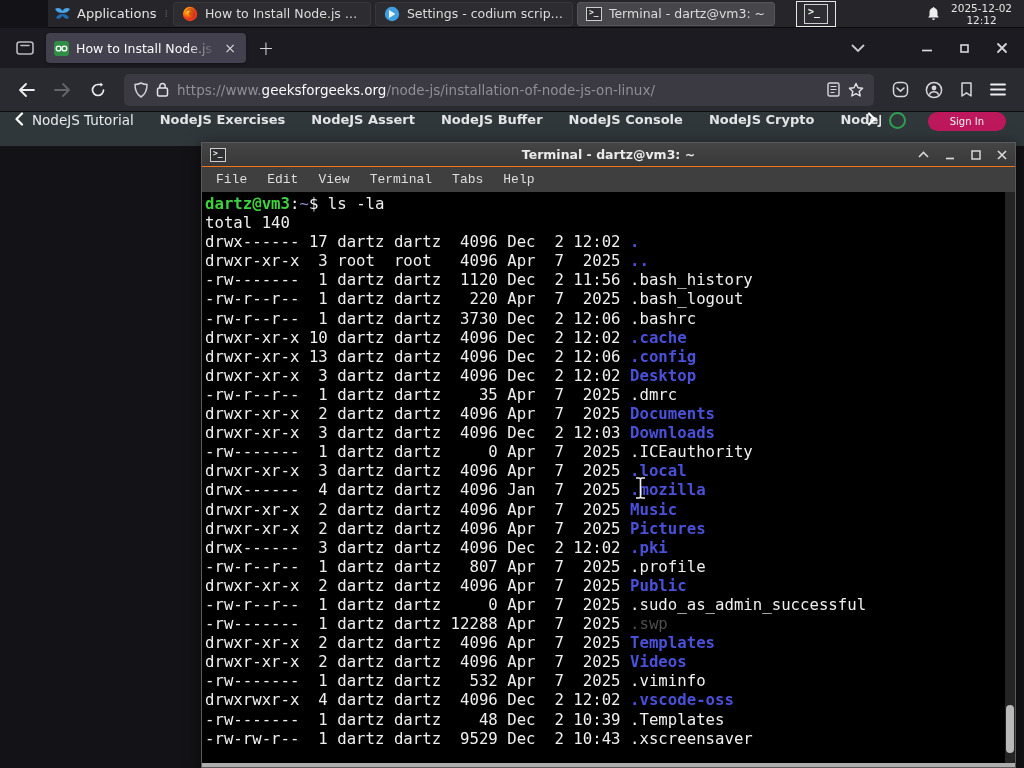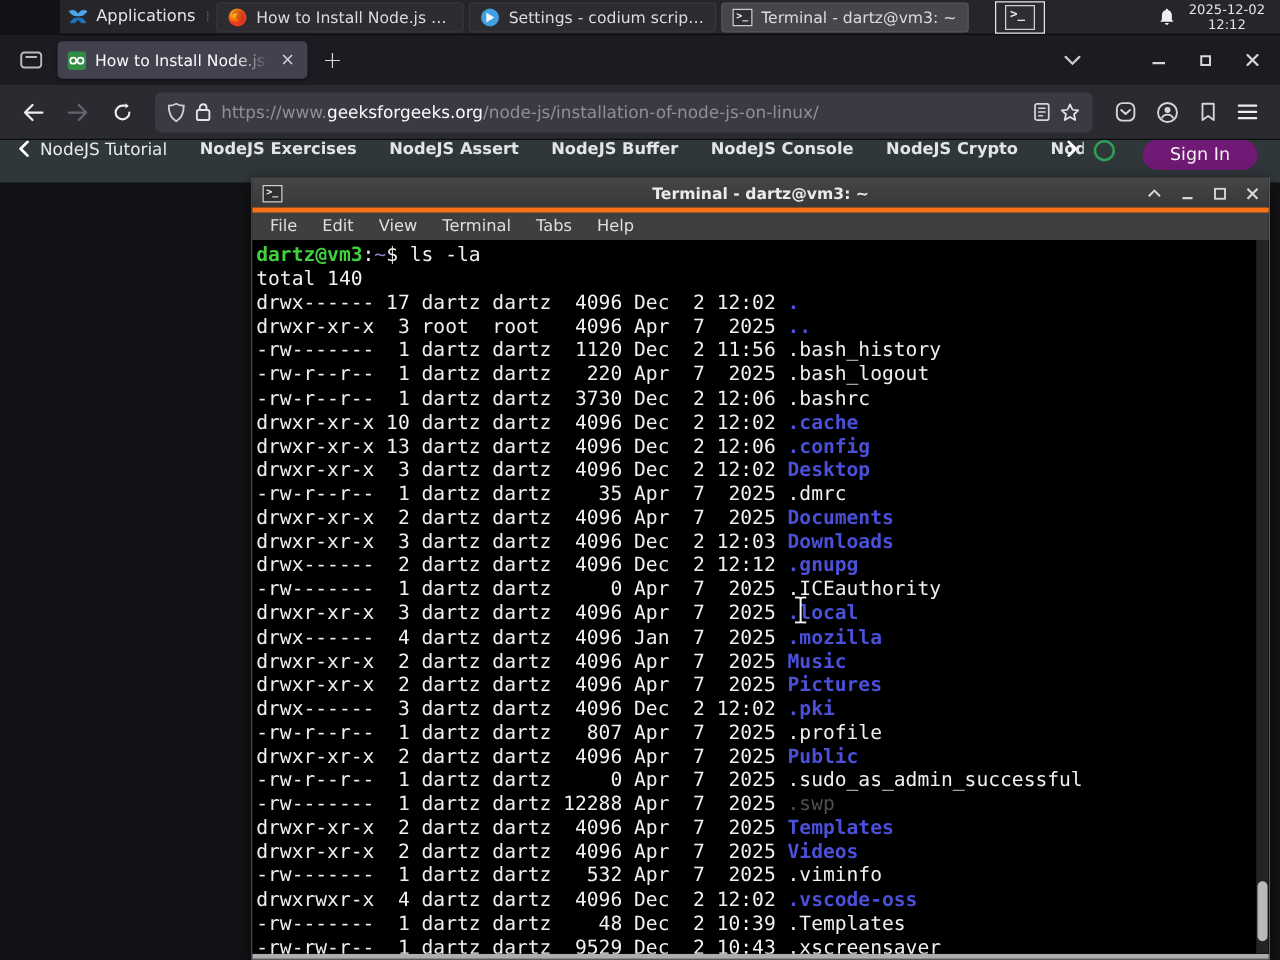--- a/index.html
+++ b/index.html
@@ -41,29 +41,29 @@
   .right-icons { display:flex; align-items:center; gap:16px; padding:0 8px; }
 
   
   .site-nav { height:34px; background:#30373b; display:flex; align-items:flex-start; color:#e8eaec; font-size:13px; padding:0 14px; position:relative; }
   .site-nav .backchev { margin-right:8px; display:flex; align-items:center; }
   .nav-tutorial { font-size:13.5px; margin-right:26px; white-space:nowrap; }
   .nav-items { display:flex; gap:26px; overflow:hidden; white-space:nowrap; flex:1;font-weight:bold; }
   .nav-item { color:#e2e4e6; }
   .fwdchev { display:flex; align-items:center; margin:0 6px 0 -14px; }
   .search-ring { width:17px; height:17px; border:2.5px solid #2f9e53; border-radius:50%; margin:0 22px 0 6px; flex:none; }
-  .signin-btn { background:#701a75; color:#f2f2f2; border-radius:14px; padding:4px 22px; font-size:14px; white-space:nowrap; margin-right:4px; }
+  .signin-btn { background:#be185d; color:#f2f2f2; border-radius:14px; padding:4px 22px; font-size:10px; white-space:nowrap; margin-right:4px; }
   .page-body { position:absolute; left:0; top:146px; width:1024px; height:622px; background:#131317; }
 
   
   .terminal { position:absolute; left:201px; top:142px; width:815px; height:626px; background:#000; border:1px solid #5a5a5a; box-shadow:0 3px 14px rgba(0,0,0,.6); display:flex; flex-direction:column; }
   .t-titlebar { height:23px; background:linear-gradient(#454545,#383838); display:flex; align-items:center; padding:0 8px; flex:none; }
   .t-title { position:absolute; left:0; right:0; text-align:center; font-size:12.5px; font-weight:bold; color:#eaeaea; pointer-events:none; }
   .t-controls { margin-left:auto; display:flex; align-items:center; gap:16px; color:#d8d8d8; z-index:2; }
-  .t-menubar { height:26px; background:#3f3f3f; display:flex; align-items:center; gap:4px; padding:0 6px; flex:none; border-top:4px solid #f97316; }
+  .t-menubar { height:26px; background:#3f3f3f; display:flex; align-items:center; gap:4px; padding:0 6px; flex:none; border-top:1px solid #f97316;font-family:Liberation Mono, monospace; }
   .menu-item { color:#dedede; font-size:13px; padding:2px 8px; border-radius:2px; }
   .t-content { position:relative; flex:1; background:#000; overflow:hidden; padding:2px 0 0 3px; font-family:"DejaVu Sans Mono","Liberation Mono",monospace; font-size:15.7px; line-height:19.1px; color:#f0f0f0; }
   .tline { white-space:pre; height:19.1px; }
   .p-user { color:#3fd23f; font-weight:bold; }
   .p-tilde { color:#8a8ace; }
   .fn-dir { color:#4a51d8; font-weight:bold; }
   .fn-file { color:#f0f0f0; }
   .fn-dim { color:#4f4f4f; }
   .t-scrolltrack { position:absolute; right:0; top:0; width:10px; height:100%; background:#242424; }
   .t-scrollthumb { position:absolute; right:1px; bottom:10px; width:8px; height:48px; background:#b9b9b9; border-radius:4px; }
@@ -334,21 +334,20 @@
           <div class="tline"><span>drwxr-xr-x  3 root  root   4096 Apr  7  2025 </span><span class="fn-dir">..</span></div>
           <div class="tline"><span>-rw-------  1 dartz dartz  1120 Dec  2 11:56 </span><span class="fn-file">.bash_history</span></div>
           <div class="tline"><span>-rw-r--r--  1 dartz dartz   220 Apr  7  2025 </span><span class="fn-file">.bash_logout</span></div>
           <div class="tline"><span>-rw-r--r--  1 dartz dartz  3730 Dec  2 12:06 </span><span class="fn-file">.bashrc</span></div>
           <div class="tline"><span>drwxr-xr-x 10 dartz dartz  4096 Dec  2 12:02 </span><span class="fn-dir">.cache</span></div>
           <div class="tline"><span>drwxr-xr-x 13 dartz dartz  4096 Dec  2 12:06 </span><span class="fn-dir">.config</span></div>
           <div class="tline"><span>drwxr-xr-x  3 dartz dartz  4096 Dec  2 12:02 </span><span class="fn-dir">Desktop</span></div>
           <div class="tline"><span>-rw-r--r--  1 dartz dartz    35 Apr  7  2025 </span><span class="fn-file">.dmrc</span></div>
           <div class="tline"><span>drwxr-xr-x  2 dartz dartz  4096 Apr  7  2025 </span><span class="fn-dir">Documents</span></div>
           <div class="tline"><span>drwxr-xr-x  3 dartz dartz  4096 Dec  2 12:03 </span><span class="fn-dir">Downloads</span></div>
-          <div class="tline"><span>drwx------  2 dartz dartz  4096 Dec  2 12:12 </span><span class="fn-dir">.gnupg</span></div>
           <div class="tline"><span>-rw-------  1 dartz dartz     0 Apr  7  2025 </span><span class="fn-file">.ICEauthority</span></div>
           <div class="tline"><span>drwxr-xr-x  3 dartz dartz  4096 Apr  7  2025 </span><span class="fn-dir">.local</span></div>
           <div class="tline"><span>drwx------  4 dartz dartz  4096 Jan  7  2025 </span><span class="fn-dir">.mozilla</span></div>
           <div class="tline"><span>drwxr-xr-x  2 dartz dartz  4096 Apr  7  2025 </span><span class="fn-dir">Music</span></div>
           <div class="tline"><span>drwxr-xr-x  2 dartz dartz  4096 Apr  7  2025 </span><span class="fn-dir">Pictures</span></div>
           <div class="tline"><span>drwx------  3 dartz dartz  4096 Dec  2 12:02 </span><span class="fn-dir">.pki</span></div>
           <div class="tline"><span>-rw-r--r--  1 dartz dartz   807 Apr  7  2025 </span><span class="fn-file">.profile</span></div>
           <div class="tline"><span>drwxr-xr-x  2 dartz dartz  4096 Apr  7  2025 </span><span class="fn-dir">Public</span></div>
           <div class="tline"><span>-rw-r--r--  1 dartz dartz     0 Apr  7  2025 </span><span class="fn-file">.sudo_as_admin_successful</span></div>
           <div class="tline"><span>-rw-------  1 dartz dartz 12288 Apr  7  2025 </span><span class="fn-dim">.swp</span></div>

